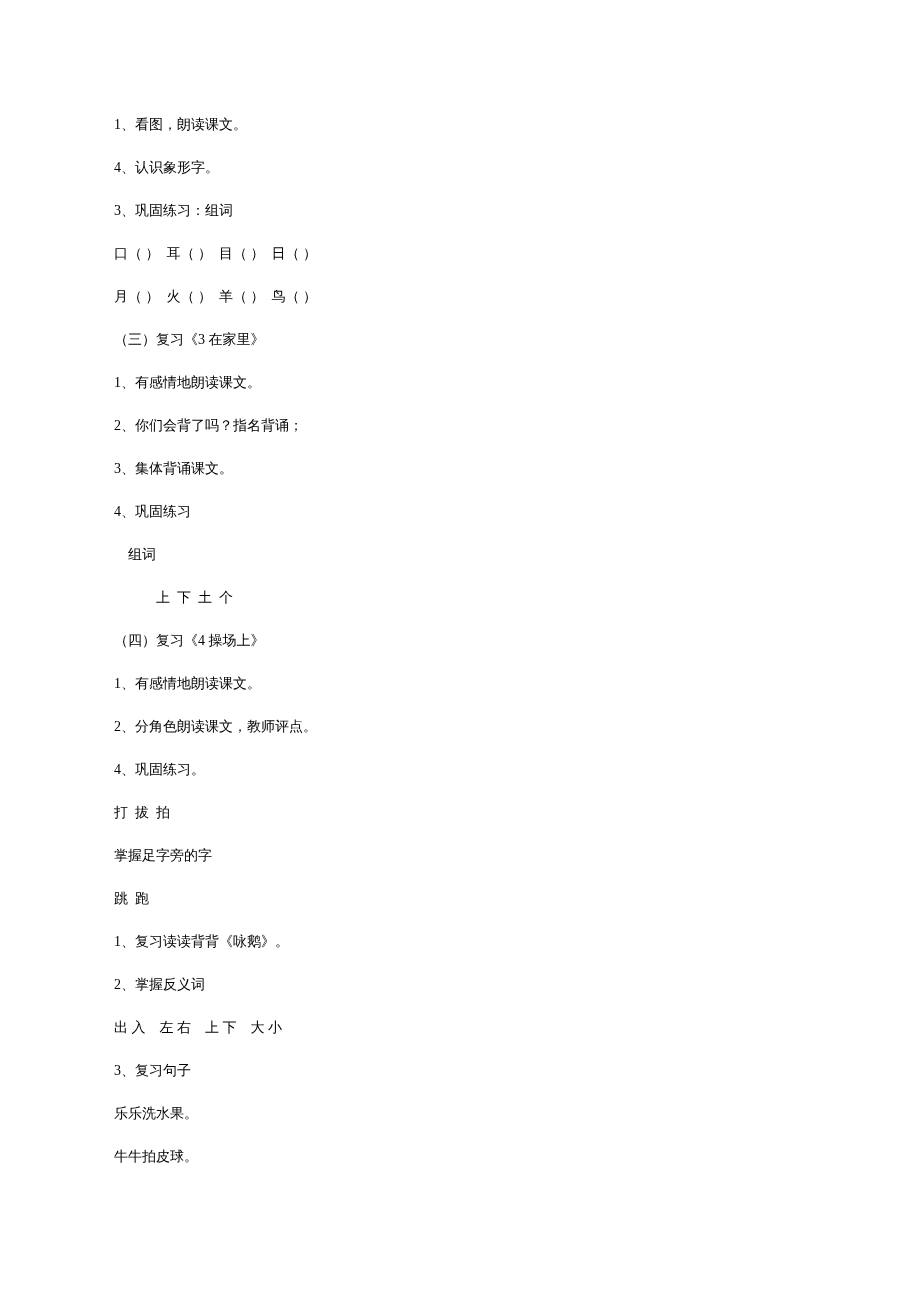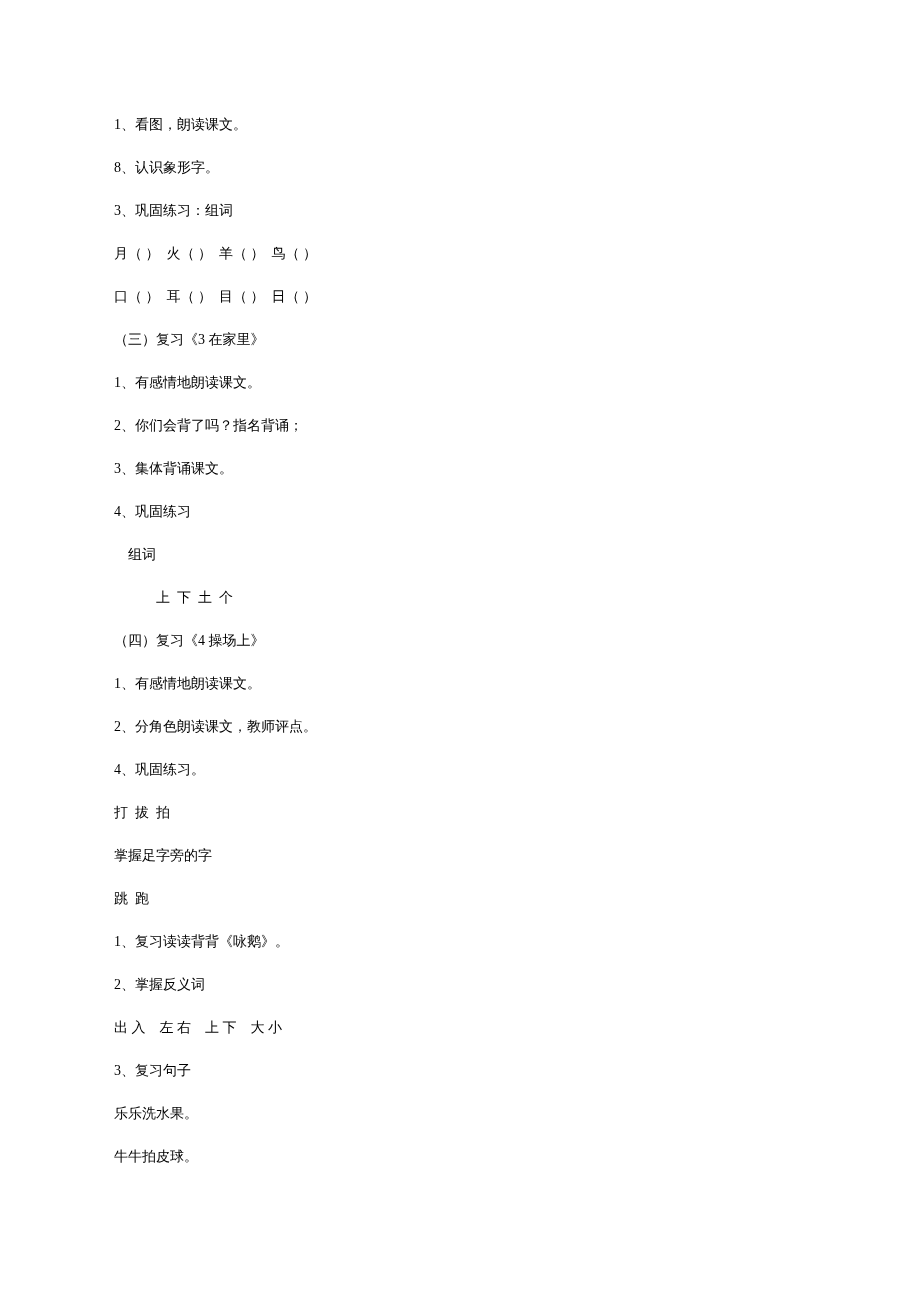--- a/index.html
+++ b/index.html
@@ -28,24 +28,24 @@
     }
     .indent-2 {
       padding-left: 14px;
     }
   </style>
 </head>
 <body>
 
 <div class="page">
   <div class="line">1、看图，朗读课文。</div>
-  <div class="line">8、认识象形字。</div>
+  <div class="line">4、认识象形字。</div>
   <div class="line">3、巩固练习：组词</div>
+  <div class="line">口（ ）  耳（ ）  目（ ）  日（ ）</div>
   <div class="line">月（ ）  火（ ）  羊（ ）  鸟（ ）</div>
-  <div class="line">口（ ）  耳（ ）  目（ ）  日（ ）</div>
   <div class="line">（三）复习《3 在家里》</div>
   <div class="line">1、有感情地朗读课文。</div>
   <div class="line">2、你们会背了吗？指名背诵；</div>
   <div class="line">3、集体背诵课文。</div>
   <div class="line">4、巩固练习</div>
   <div class="line indent-2">组词</div>
   <div class="line indent-1">上  下  土  个</div>
   <div class="line">（四）复习《4 操场上》</div>
   <div class="line">1、有感情地朗读课文。</div>
   <div class="line">2、分角色朗读课文，教师评点。</div>

